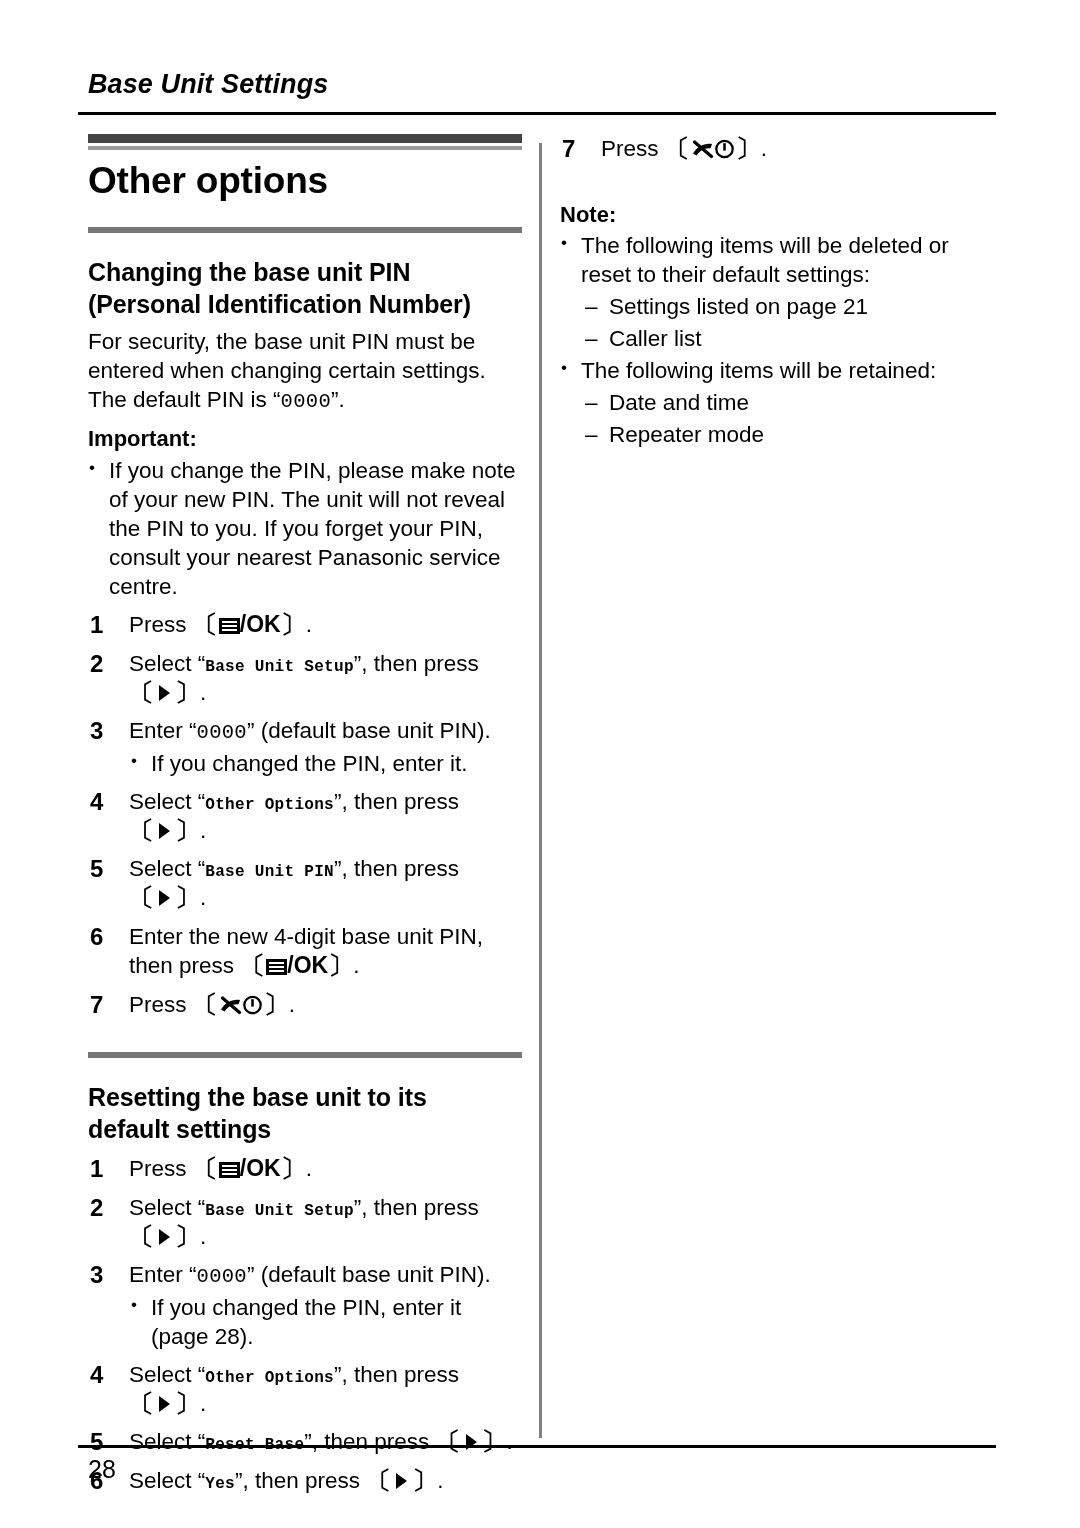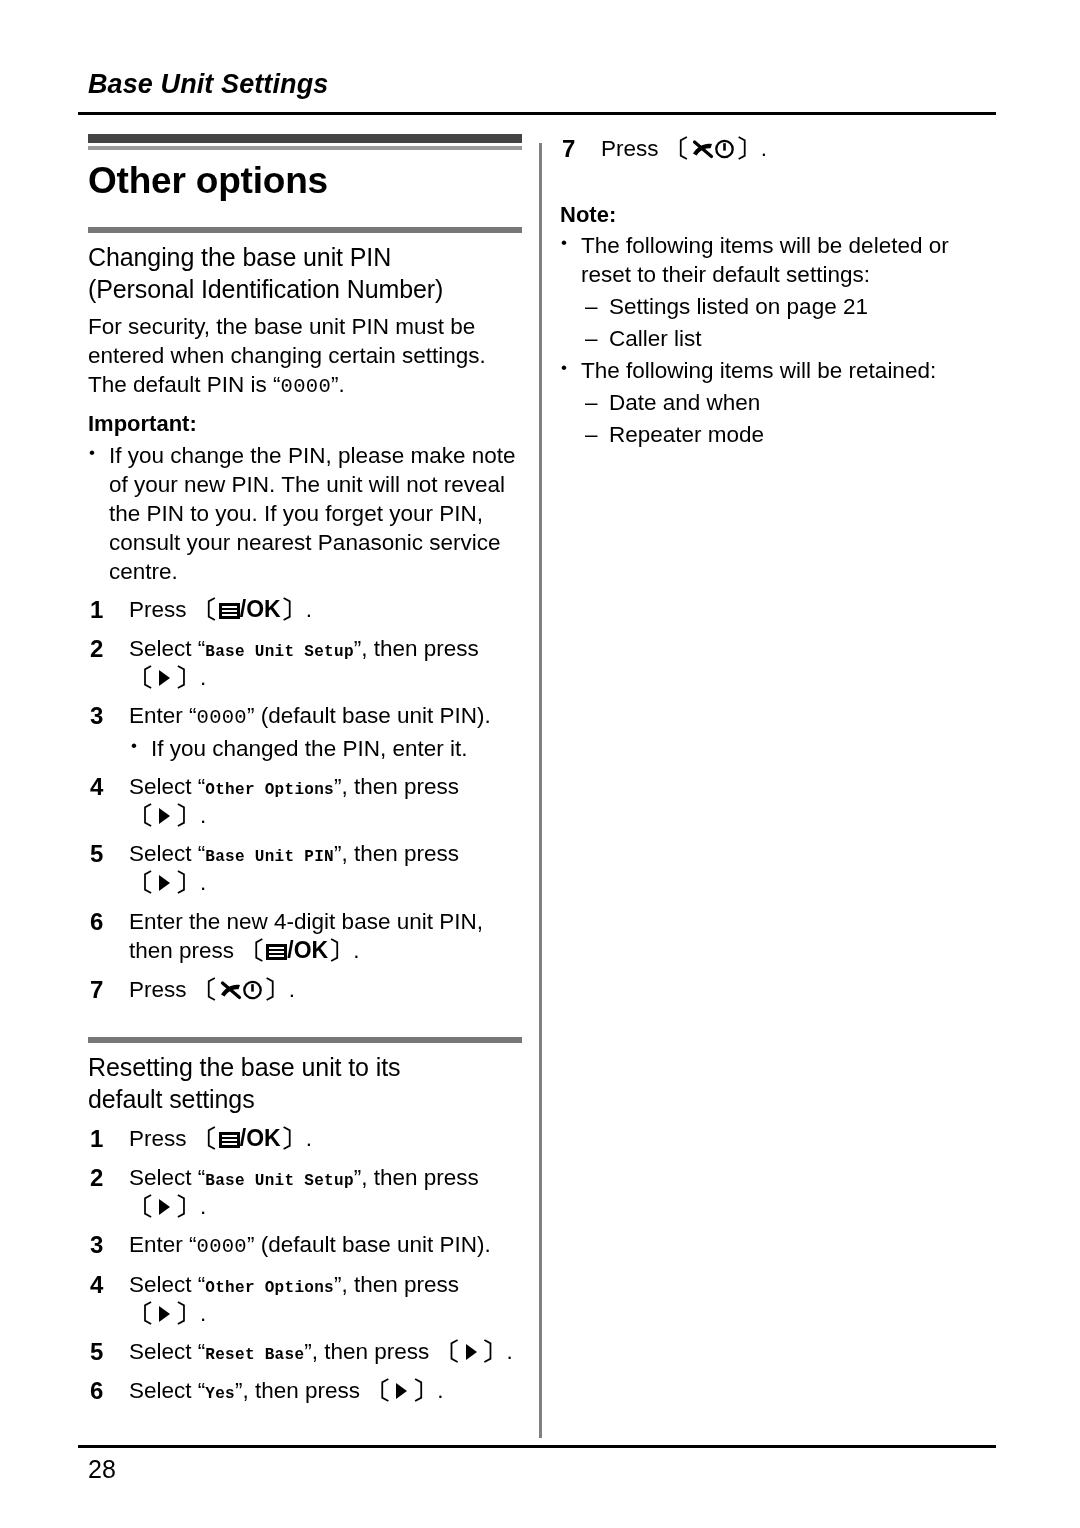--- a/index.html
+++ b/index.html
@@ -82,23 +82,23 @@
   
   .chapter-title {
     font-size: 37px;
     font-weight: bold;
     line-height: 1.12;
     margin: 10px 0 0 0;
     letter-spacing: -0.2px;
   }
   .section-title {
     font-size: 25px;
-    font-weight: normal;
+    font-weight: bold;
     line-height: 1.25;
-    margin: 9px 0 0 0;
+    margin: 24px 0 0 0;
     letter-spacing: -0.1px;
   }
   .spacer-before-bar { height: 26px; }
   .spacer-before-bar2 { height: 30px; }
 
   
   .para {
     font-size: 22.5px;
     line-height: 1.29;
     margin: 7px 0 0 0;
@@ -347,20 +347,21 @@
       <li>
         <span class="num">1</span><span>Press </span><span class="key"><span class="brk">〔</span><span class="icon-menu"><i></i><i></i><i></i></span><span class="ok-text">/OK</span><span class="brk">〕</span></span><span>.</span>
       </li>
 
       <li>
         <span class="num">2</span><span>Select “</span><span class="mono">Base Unit Setup</span><span>”, then press </span><span class="key"><span class="brk">〔</span><span class="icon-arrow-right"></span><span class="brk">〕</span></span><span>.</span>
       </li>
 
       <li>
         <span class="num">3</span><span>Enter “</span><span class="mono-plain">0000</span><span>” (default base unit PIN).</span>
+        <div class="substep">If you changed the PIN, enter it (page 28).</div>
       </li>
 
       <li>
         <span class="num">4</span><span>Select “</span><span class="mono">Other Options</span><span>”, then press </span><span class="key"><span class="brk">〔</span><span class="icon-arrow-right"></span><span class="brk">〕</span></span><span>.</span>
       </li>
 
       <li>
         <span class="num">5</span><span>Select “</span><span class="mono">Reset Base</span><span>”, then press </span><span class="key"><span class="brk">〔</span><span class="icon-arrow-right"></span><span class="brk">〕</span></span><span>.</span>
       </li>
 
@@ -392,21 +393,21 @@
       <li>
         <span>The following items will be deleted or reset to their default settings:</span>
         <ul class="dashes">
           <li>Settings listed on page 21</li>
           <li>Caller list</li>
         </ul>
       </li>
       <li>
         <span>The following items will be retained:</span>
         <ul class="dashes">
-          <li>Date and when</li>
+          <li>Date and time</li>
           <li>Repeater mode</li>
         </ul>
       </li>
     </ul>
   </div>
 
   <div class="footer-rule"></div>
   <div class="page-number">28</div>
 
 </div>

